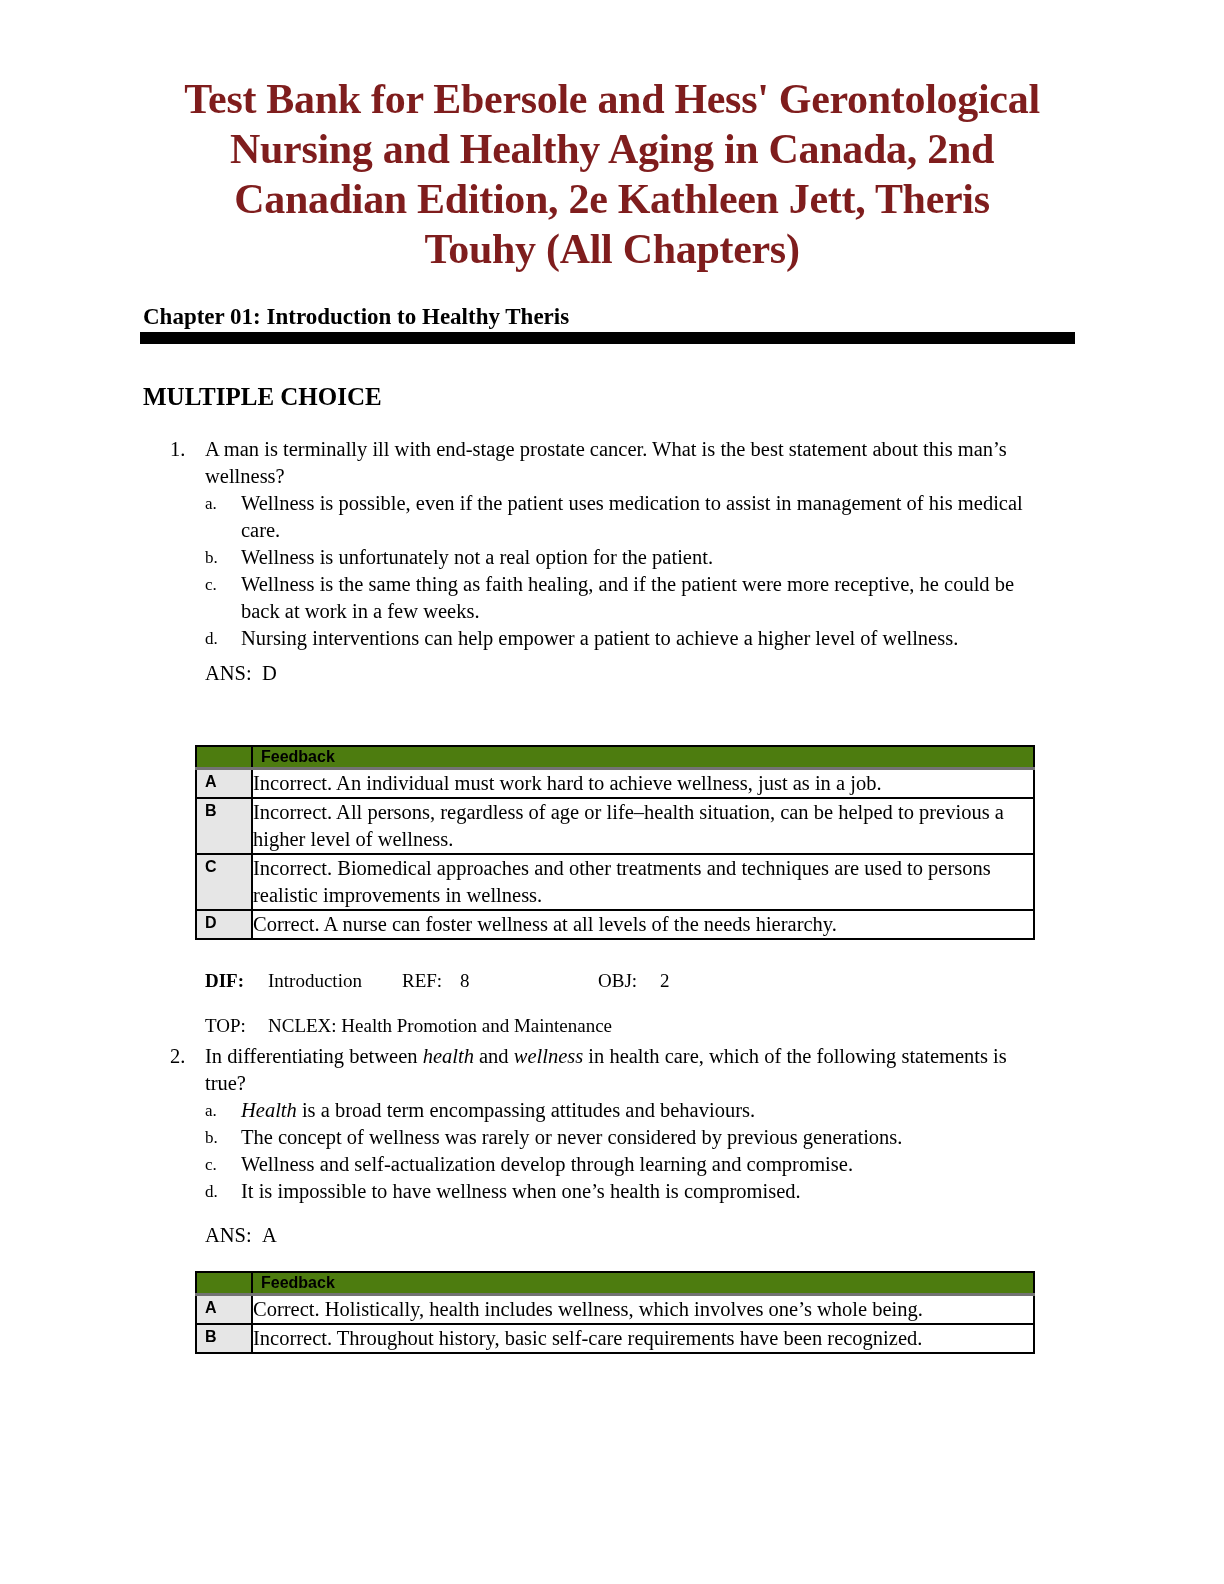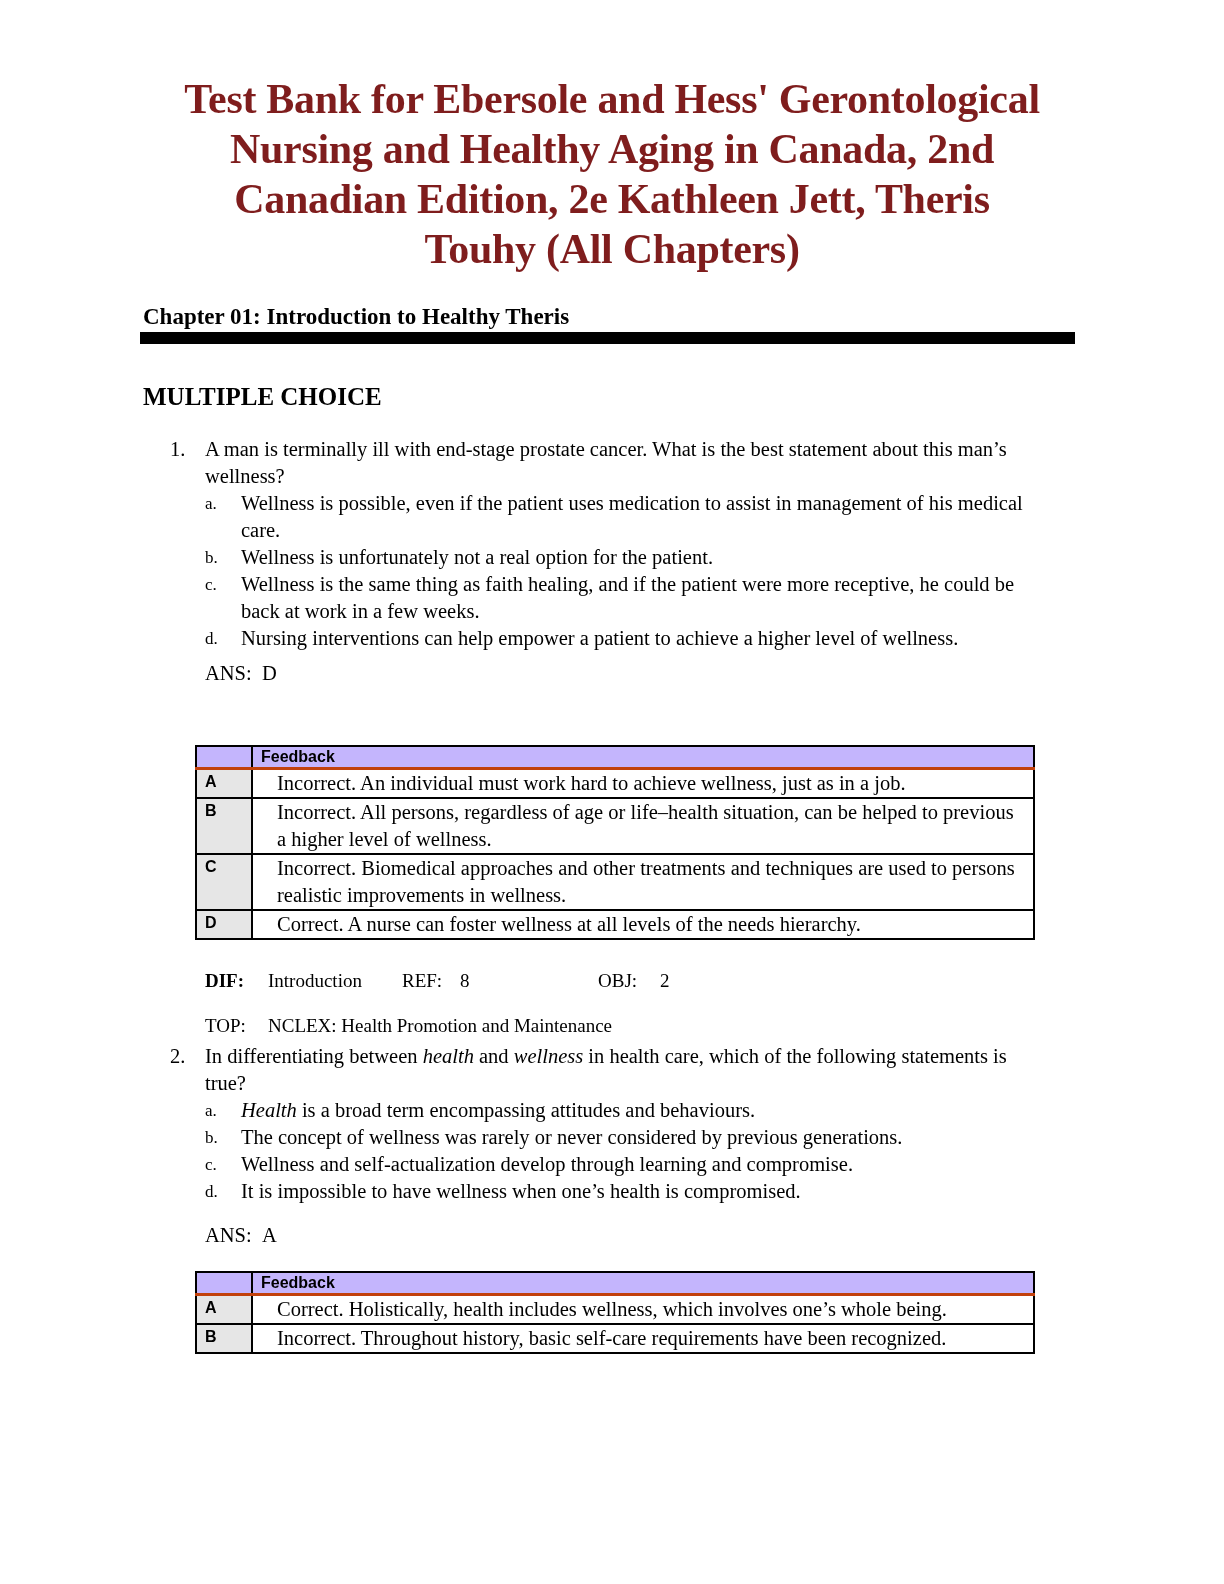--- a/index.html
+++ b/index.html
@@ -10,24 +10,24 @@
   .section { position:absolute; left:143px; top:385px; font-weight:bold; font-size:25px; line-height:24px; }
   .q { position:absolute; left:170px; width:870px; font-size:20.5px; line-height:27px; }
   .q .stem { position:relative; padding-left:35px; }
   .q .num { position:absolute; left:0; top:0; }
   .opts { margin:0; padding:0; list-style:none; }
   .opt { position:relative; padding-left:71px; }
   .opt .letter { position:absolute; left:35px; top:0; font-size:17px; }
   .ans { position:absolute; left:205px; font-size:20.5px; line-height:27px; }
   table.fb { position:absolute; left:195px; width:840px; border-collapse:collapse; border:2px solid #000; }
   table.fb td { border:2px solid #000; vertical-align:top; padding:0; }
-  table.fb .hdr td { background:#c4b5fd; border-bottom:3px solid #c2410c; }
+  table.fb .hdr td { background:#4d7c0f; border-bottom:3px solid #737373; }
   table.fb .hdr td.fbl { font-family:"Liberation Sans", sans-serif; font-weight:bold; font-size:16px; line-height:20px; padding-left:8px; }
   table.fb td.key { width:46px; background:#e6e6e6; font-family:"Liberation Sans", sans-serif; font-weight:bold; font-size:16px; line-height:20px; padding:2px 0 0 8px; }
-  table.fb td.txt { font-size:20.5px; line-height:27px; padding:0 8px 0 24px; }
+  table.fb td.txt { font-size:20.5px; line-height:27px; padding:0 8px 0 0; }
   .meta { position:absolute; left:205px; font-size:19px; line-height:25px; }
   .meta span { display:inline-block; }
 </style>
 </head>
 <body>
 
 <div class="title">
   <div>Test Bank for Ebersole and Hess' Gerontological</div>
   <div>Nursing and Healthy Aging in Canada, 2nd</div>
   <div>Canadian Edition, 2e Kathleen Jett, Theris</div>

